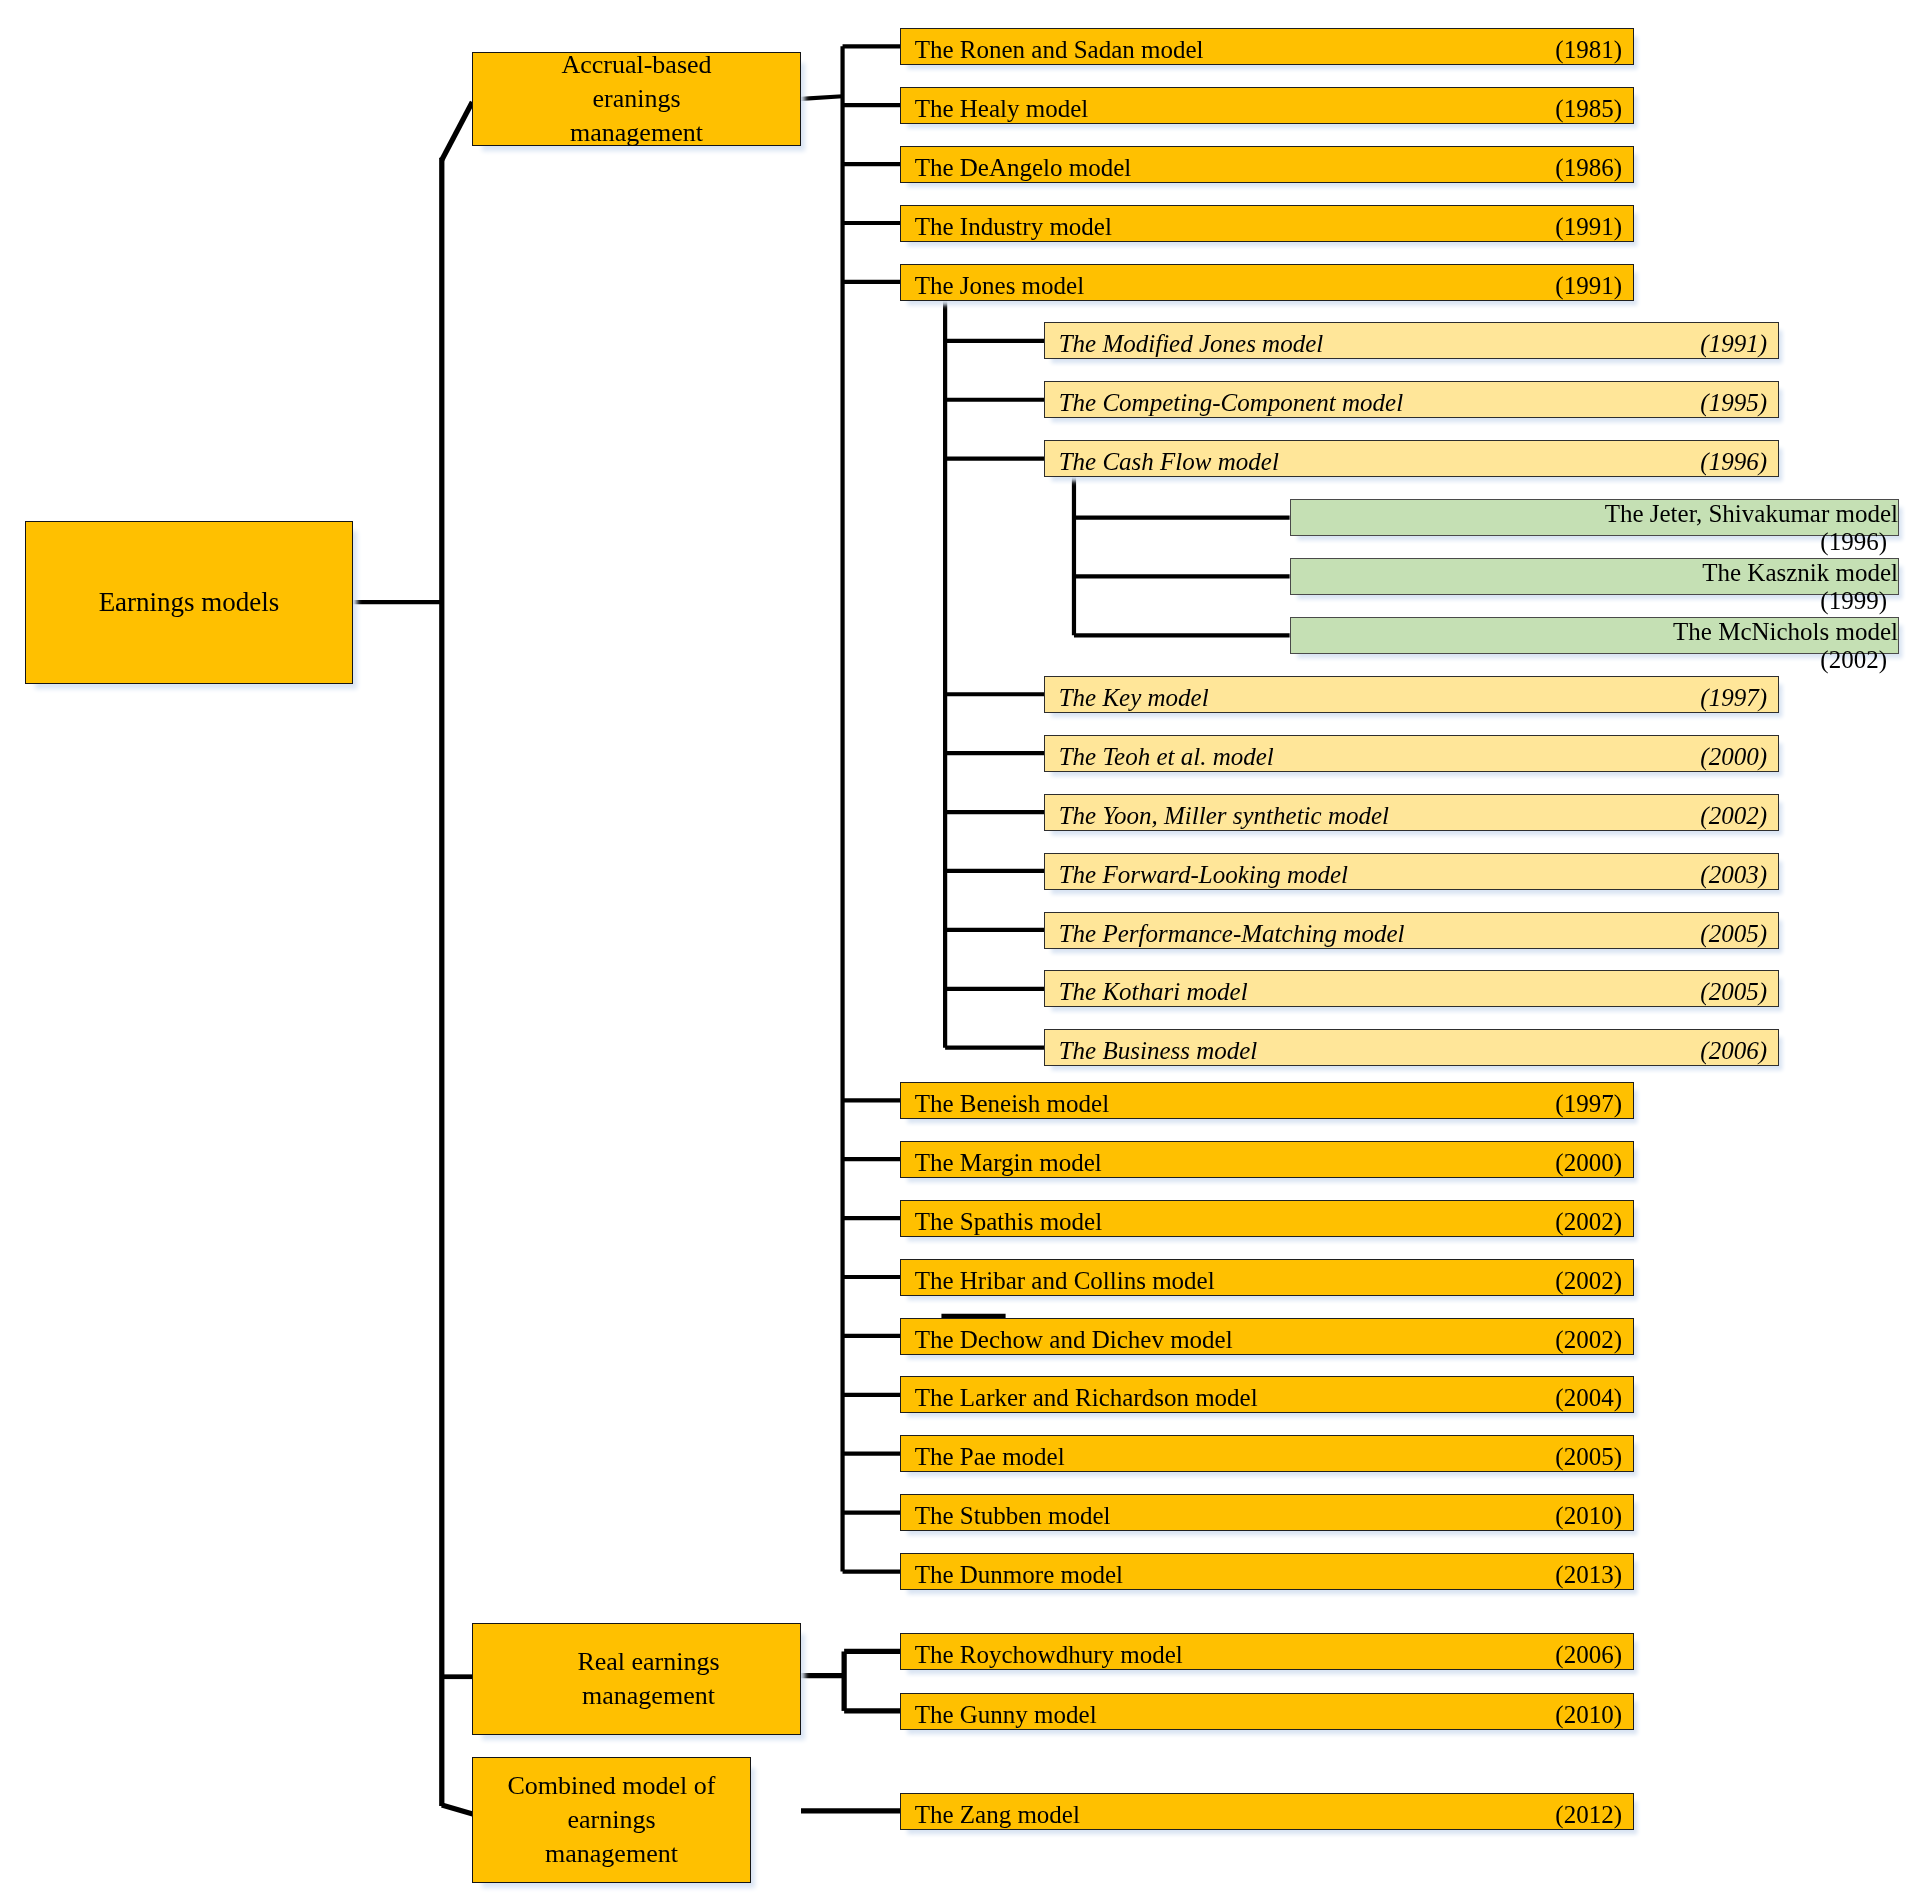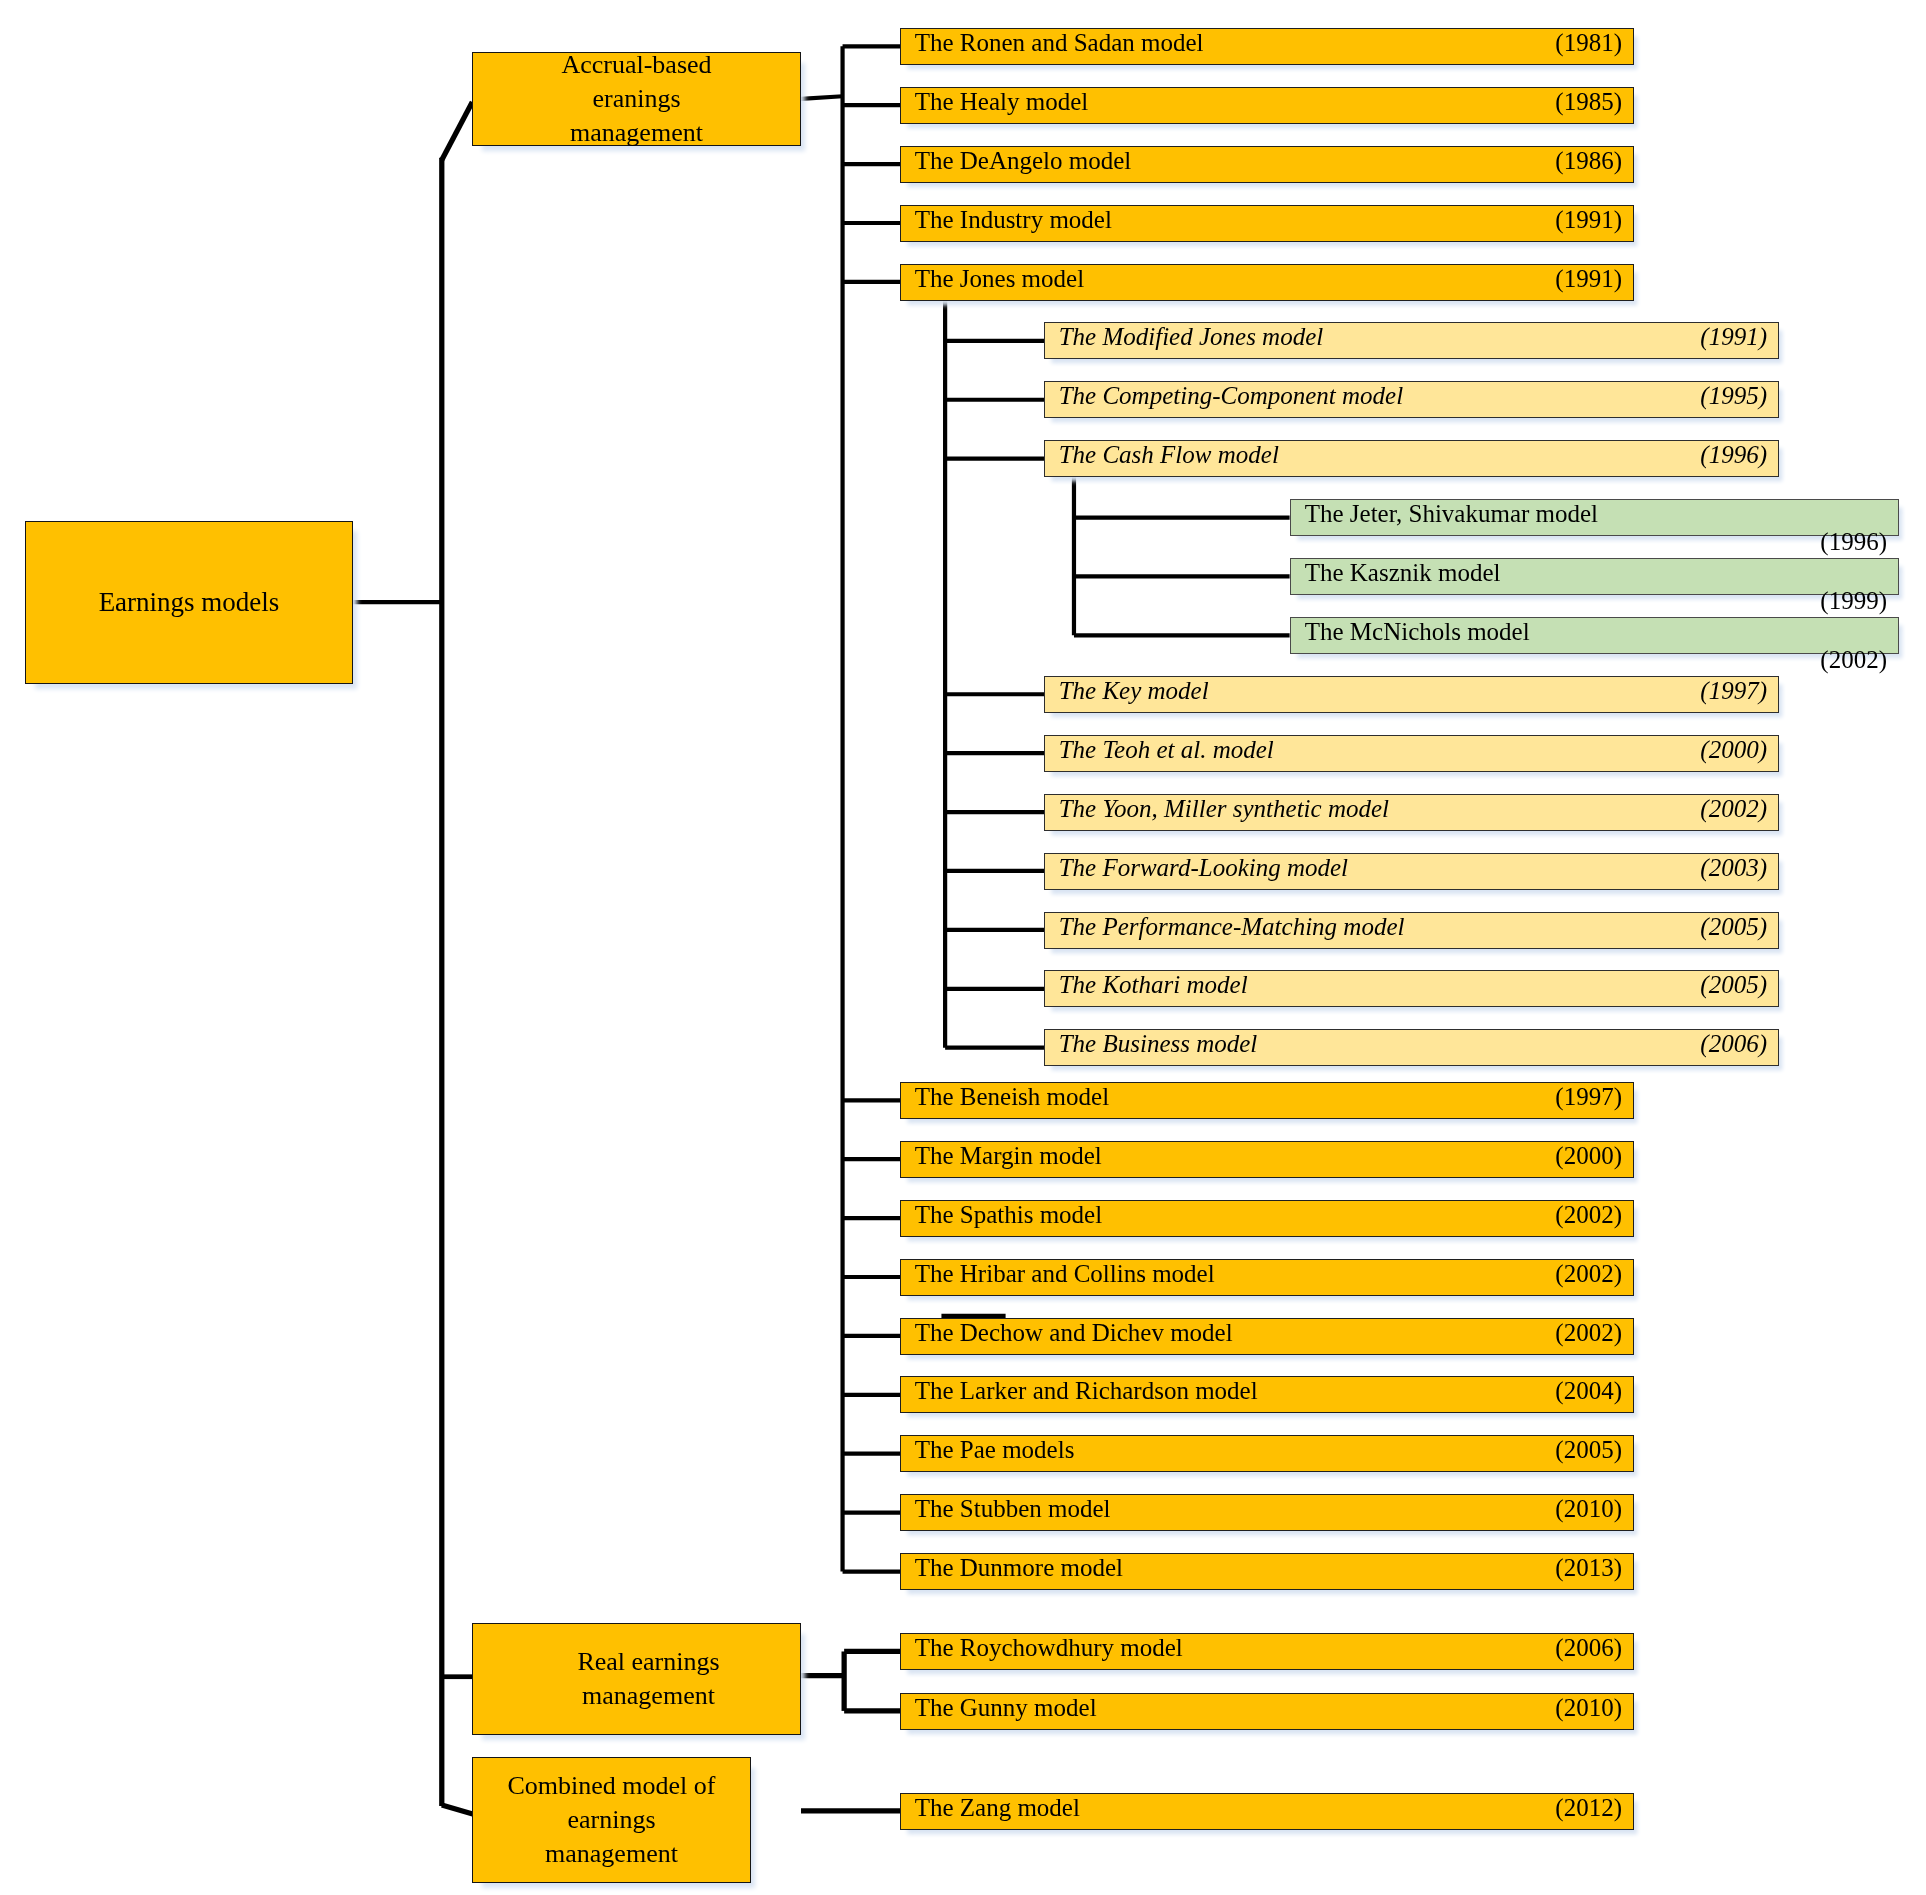--- a/index.html
+++ b/index.html
@@ -9,21 +9,21 @@
     font-family:"Liberation Serif","DejaVu Serif",serif;color:#000;
   }
   #wires{position:absolute;left:0;top:0;width:1926px;height:1895px;}
   .bigbox{
     position:absolute;background:#FFC000;border:1.6px solid #151515;
     box-shadow:7.4px 8.4px 4.7px -2.1px #d9e4f3;
     display:flex;align-items:center;justify-content:center;text-align:center;
     white-space:pre-line;font-size:26px;line-height:1.32;
   }
   .bar{
-    position:absolute;height:37px;display:flex;align-items:flex-start;
+    position:absolute;height:37px;display:flex;align-items:flex-end;
     box-shadow:5.8px 6.8px 4.2px -1.6px #d9e4f3;font-size:25px;white-space:nowrap;
   }
   .bar .lbl{padding-left:13.7px;}
   .bar .yr{margin-left:auto;padding-right:11px;}
   .lvlA{left:900px;width:734px;background:#FFC000;border:1.1px solid #1f1f1f;}
   .lvlB{left:1044px;width:735px;background:#FFE699;border:1.1px solid #2e2e2e;font-style:italic;}
   .lvlC{left:1290px;width:609px;background:#C5E0B4;border:1.1px solid #4a4a4a;flex-direction:column;}
 </style>
 </head>
 <body>
@@ -190,21 +190,21 @@
   </div>
   <div class="bar lvlA" style="top:1318px">
     <span class="lbl">The Dechow and Dichev model</span>
     <span class="yr">(2002)</span>
   </div>
   <div class="bar lvlA" style="top:1376px">
     <span class="lbl">The Larker and Richardson model</span>
     <span class="yr">(2004)</span>
   </div>
   <div class="bar lvlA" style="top:1435px">
-    <span class="lbl">The Pae models</span>
+    <span class="lbl">The Pae model</span>
     <span class="yr">(2005)</span>
   </div>
   <div class="bar lvlA" style="top:1494px">
     <span class="lbl">The Stubben model</span>
     <span class="yr">(2010)</span>
   </div>
   <div class="bar lvlA" style="top:1553px">
     <span class="lbl">The Dunmore model</span>
     <span class="yr">(2013)</span>
   </div>

